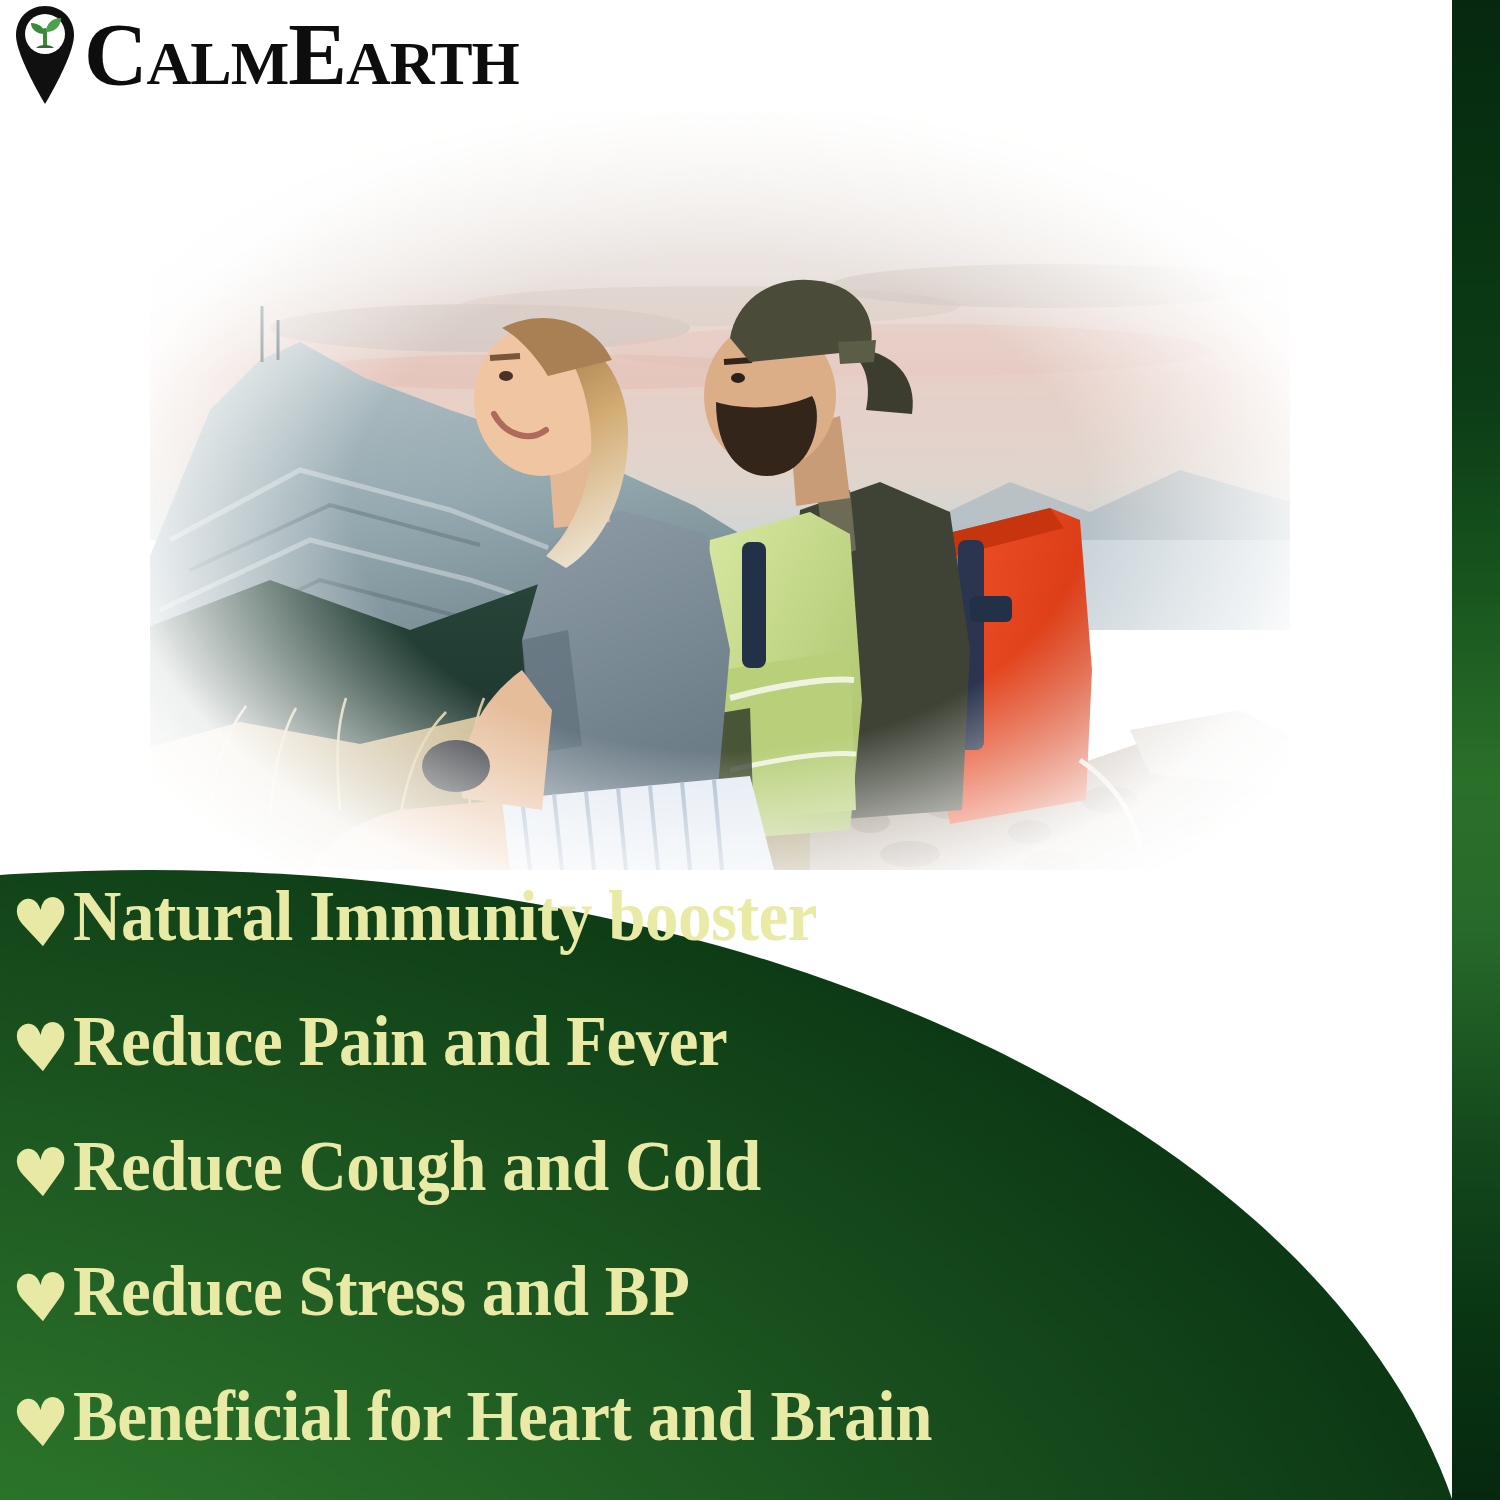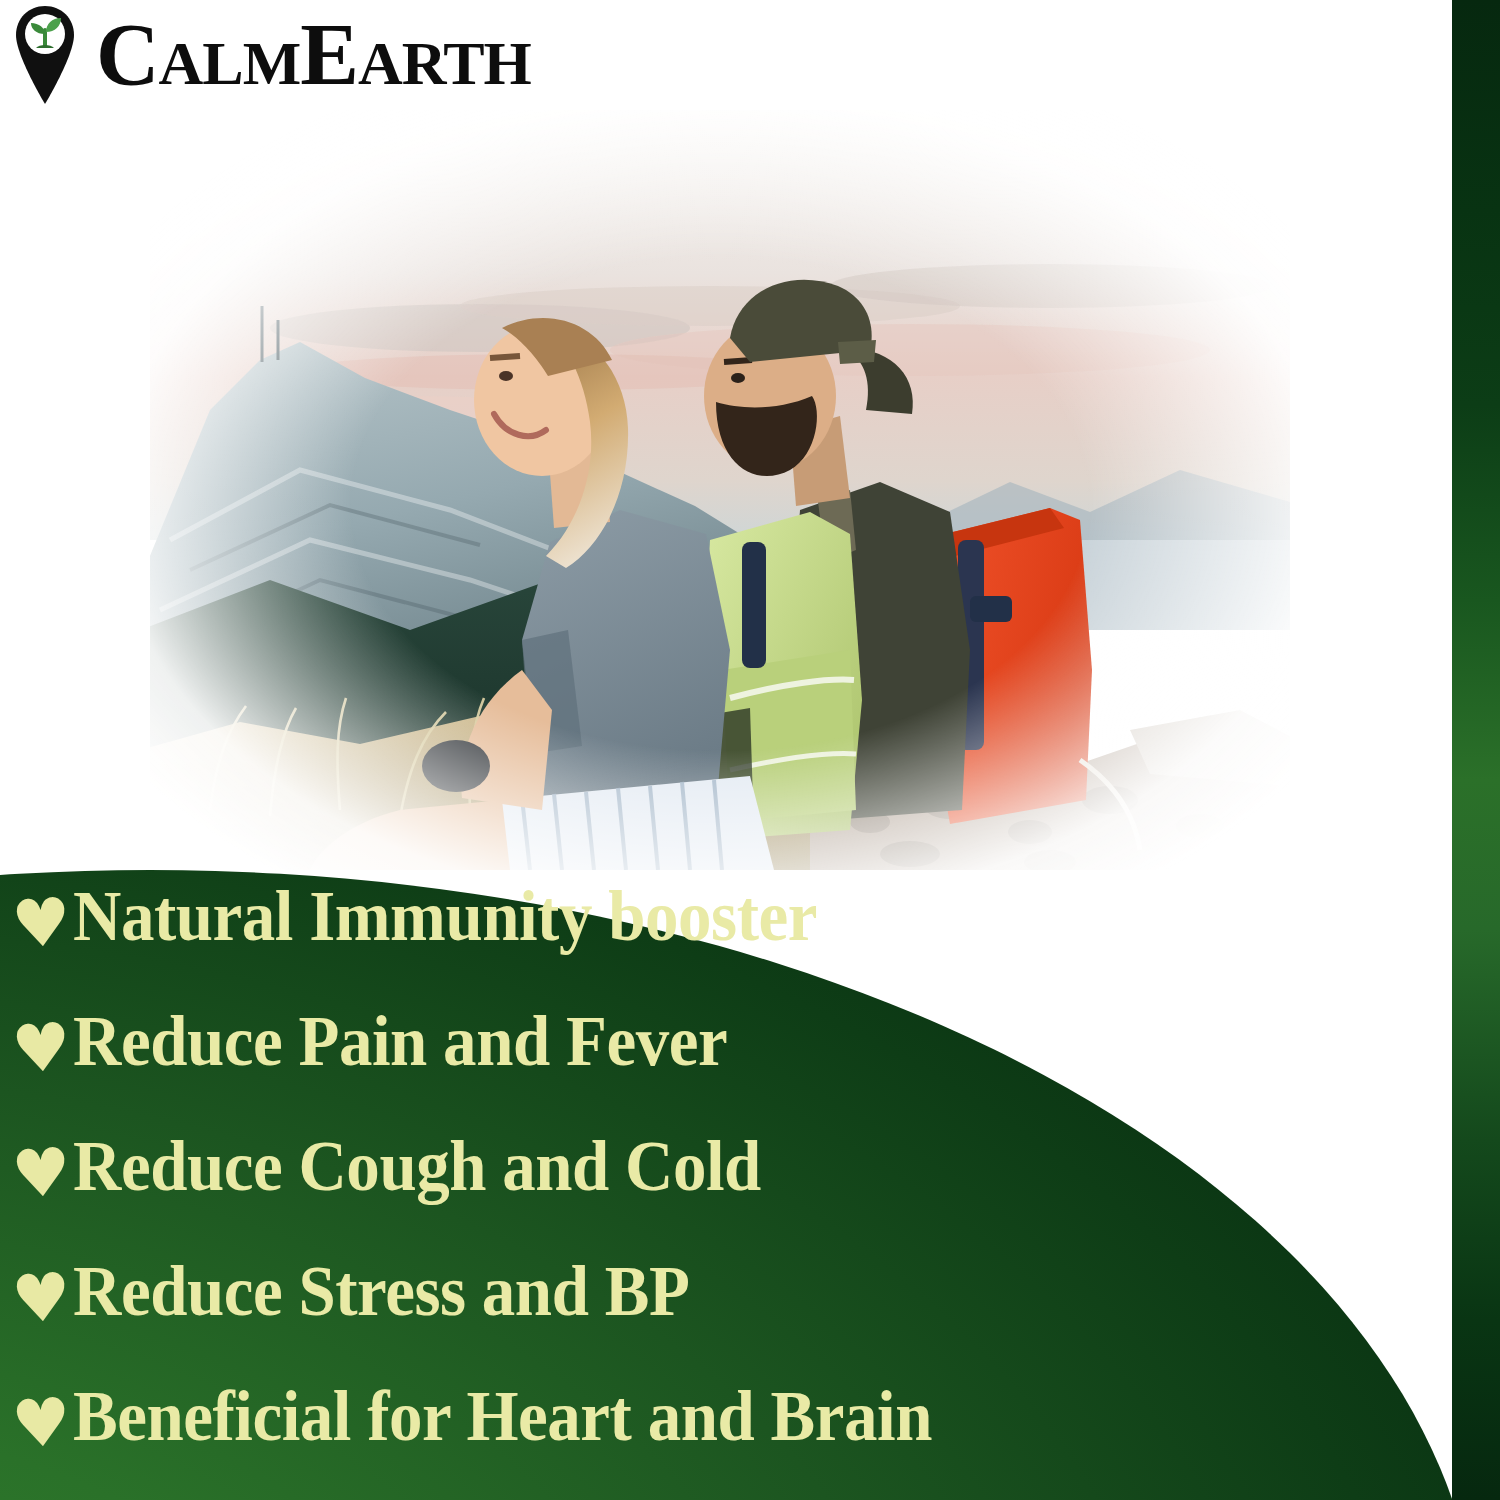--- a/index.html
+++ b/index.html
@@ -4,21 +4,21 @@
 <title>CalmEarth Benefits Banner</title>
 <style>
   html,body{margin:0;padding:0;background:#ffffff;}
   body{width:1500px;height:1500px;overflow:hidden;position:relative;
        font-family:"Liberation Serif",serif;}
 
   
   #canvas{position:absolute;inset:0;width:1500px;height:1500px;background:#fff;overflow:hidden;}
 
   
-  #logo{position:absolute;left:14px;top:4px;display:flex;align-items:center;gap:20px;z-index:40;}
+  #logo{position:absolute;left:14px;top:4px;display:flex;align-items:center;gap:8px;z-index:40;}
   #pin-icon{width:62px;height:102px;display:block;flex:0 0 auto;}
   #brand-name{font-family:"Liberation Serif",serif;font-weight:700;
       font-size:88px;line-height:100px;color:#0d0d0d;letter-spacing:-1px;
       font-variant:small-caps;white-space:nowrap;}
 
   
   #photo-wrap{position:absolute;left:150px;top:110px;width:1140px;height:760px;z-index:10;}
   #photo-svg{display:block;width:1140px;height:760px;}
 
   

